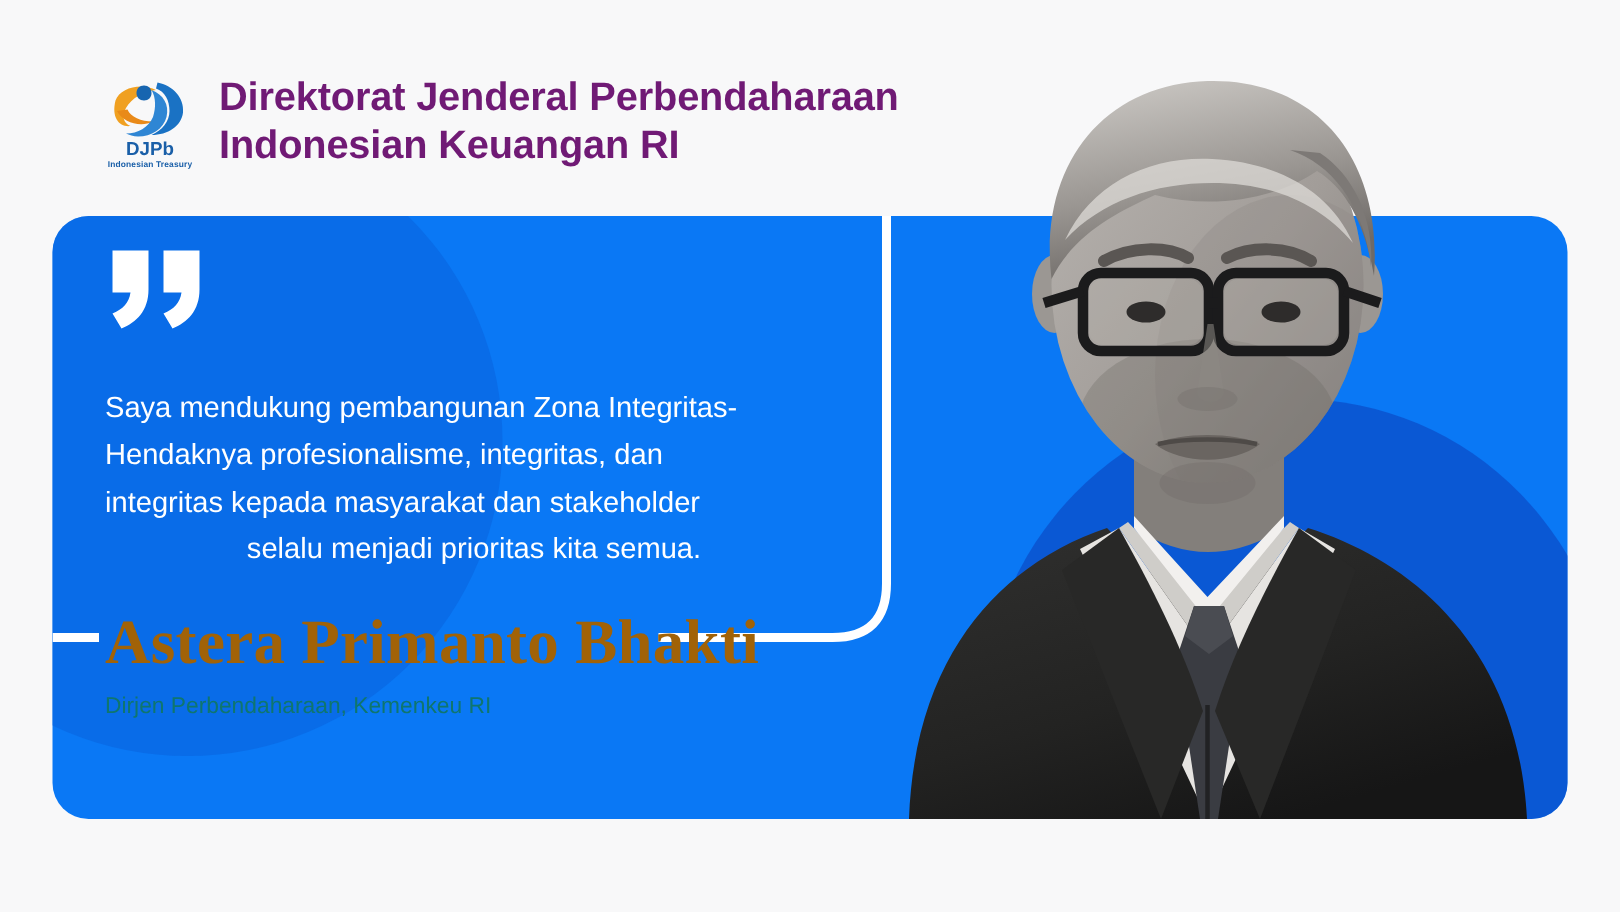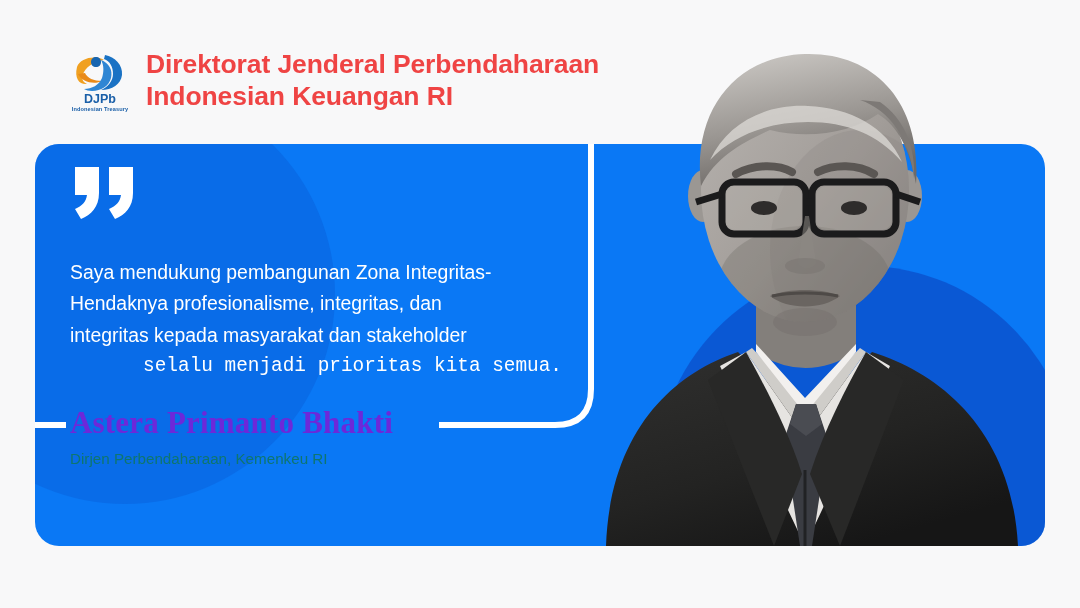--- a/index.html
+++ b/index.html
@@ -33,21 +33,21 @@
     gap: 14px;
   }
   .brand-logo {
     width: 64px;
     height: 66px;
     position: relative;
     flex: 0 0 auto;
   }
   .brand-logo svg { display: block; }
   .brand-title {
-    color: #ef4444;
+    color: #701a75;
     font-size: 26.5px;
     font-weight: bold;
     line-height: 1.19;
     letter-spacing: -0.1px;
     white-space: pre-line;
   }
 
   
   .card {
     position: absolute;
@@ -99,21 +99,21 @@
     top: 240px;
     width: 492px;
     color: #ffffff;
     font-size: 19.4px;
     line-height: 1.62;
     text-align: justify;
     text-justify: inter-word;
     z-index: 5;
     margin-top: 17px;
   }
-  .quote-text .last-line { text-align: right; font-family: Liberation Mono, monospace; }
+  .quote-text .last-line { text-align: center; }
 
   
   .rule-art {
     position: absolute;
     left: 35px;
     top: 144px;
     width: 1010px;
     height: 402px;
     z-index: 6;
     pointer-events: none;
@@ -121,24 +121,24 @@
   .rule-art svg { display: block; }
 
   
   .attribution {
     position: absolute;
     left: 70px;
     top: 405px;
     z-index: 7;
   }
   .attrib-name {
-    color: #6d28d9;
+    color: #a16207;
     font-family: "Liberation Serif", serif;
     font-weight: bold;
-    font-size: 31px;
+    font-size: 42px;
     line-height: 1.15;
     letter-spacing: .2px;
     white-space: nowrap;
   }
   .attrib-role {
     margin-top: 9px;
     color: #0f766e;
     font-size: 15.2px;
     line-height: 1.2;
     white-space: nowrap;

